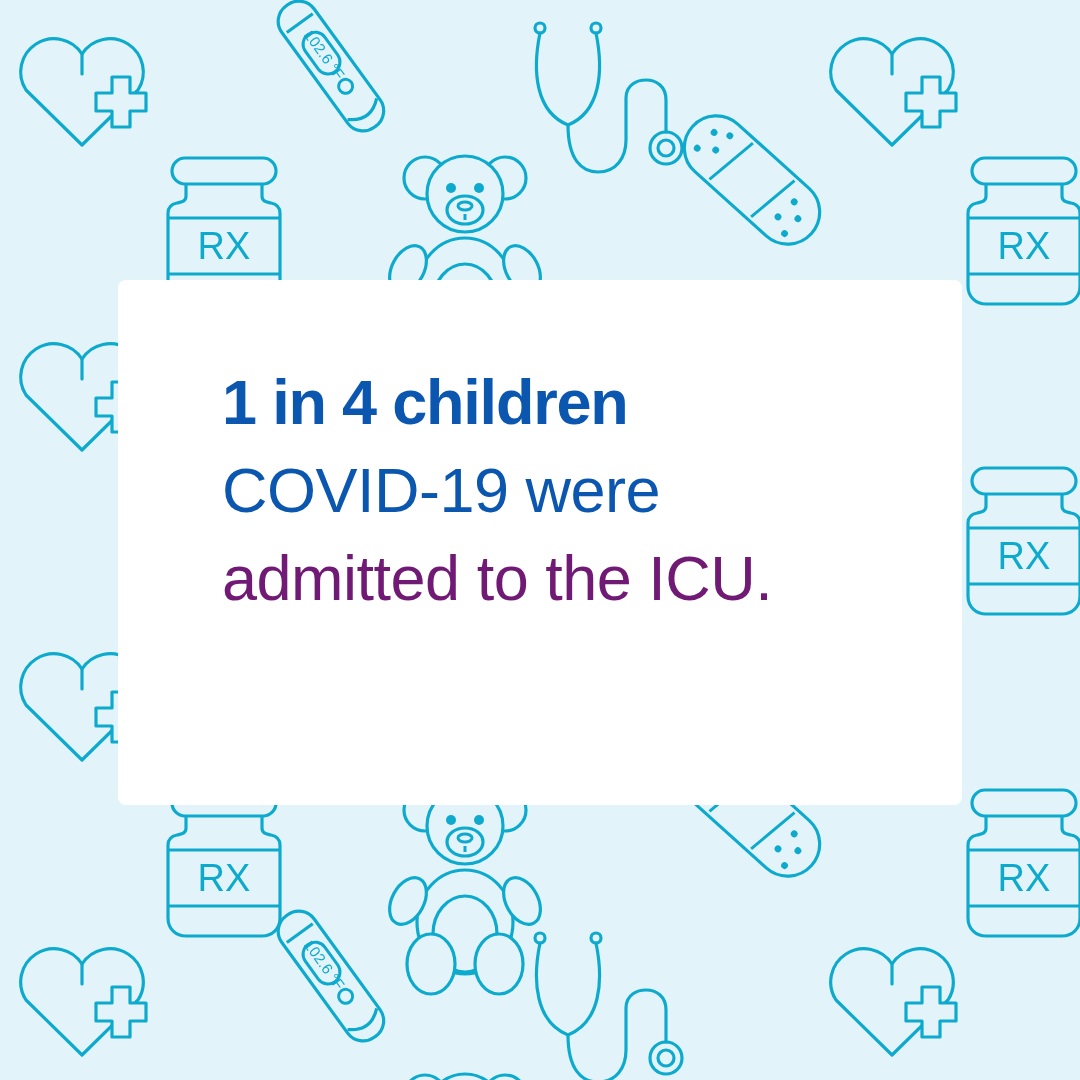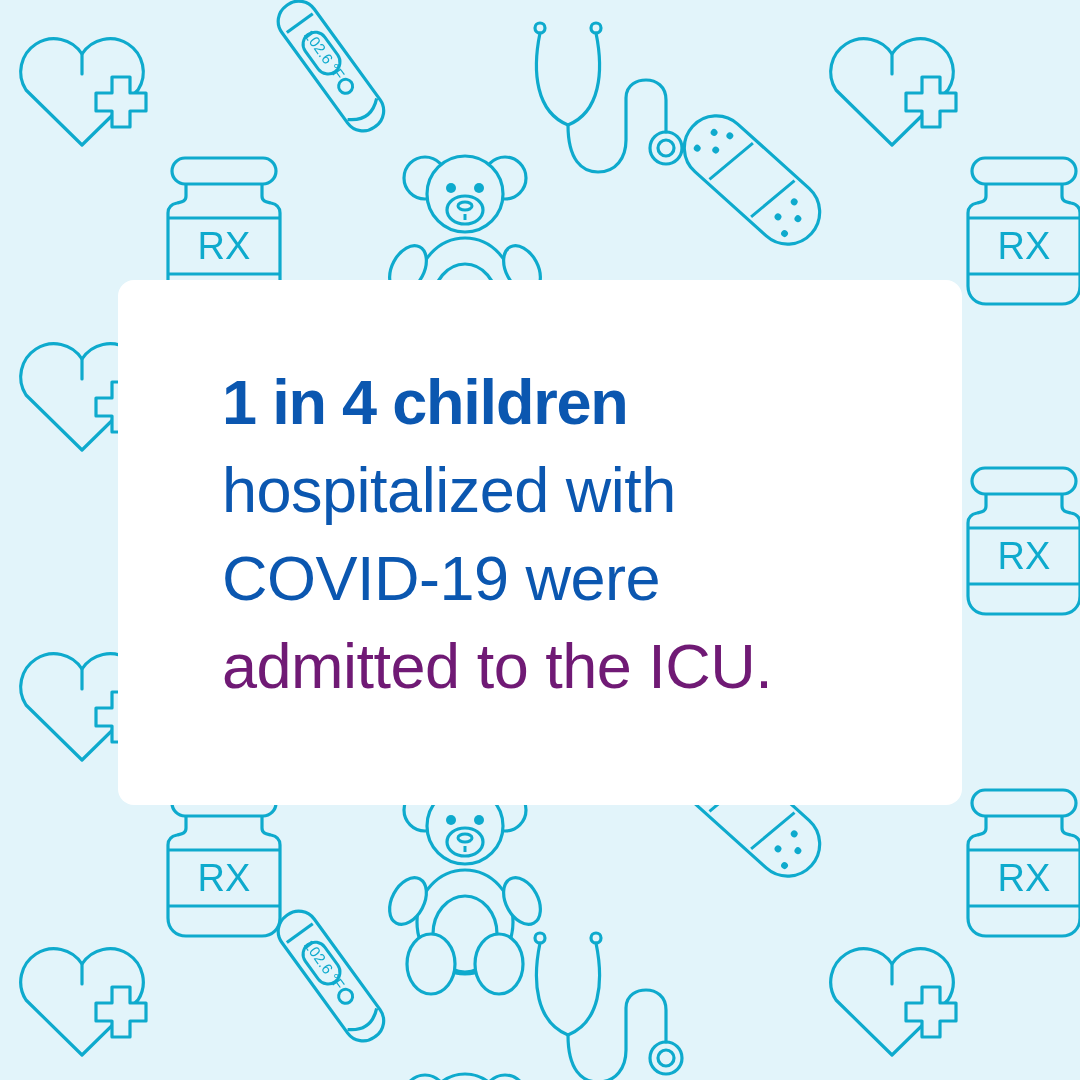--- a/index.html
+++ b/index.html
@@ -35,21 +35,21 @@
   }
 
   
   #message-card {
     position: absolute;
     left: 118px;
     top: 280px;
     width: 844px;
     height: 525px;
     background: #ffffff;
-    border-radius: 16px;
+    border-radius: 8px;
     box-sizing: border-box;
     padding: 78px 0 0 104px;
   }
 
   .stat-line {
     color: #0b57b0;
     font-family: "Liberation Sans", sans-serif;
     font-size: 63px;
     line-height: 88px;
     letter-spacing: -0.5px;
@@ -164,18 +164,17 @@
       <use href="#ico-thermo" x="268" y="902"></use>
       <use href="#ico-steth" x="530" y="930"></use>
       <use href="#ico-heart" x="828" y="940"></use>
 
       <use href="#ico-bear" x="398" y="1068"></use>
     </svg>
   </div>
 
   <div id="message-card" style="background: rgb(255, 255, 255);">
     <div class="stat-line lead" style="color: rgb(11, 87, 176);">1 in 4 children</div>
-    <div class="stat-line body" style="color: rgb(11, 87, 176);">hospitalized with</div>
     <div class="stat-line body" style="color: rgb(11, 87, 176);">COVID-19 were</div>
     <div class="stat-line body" style="color: #701a75;">admitted to the ICU.</div>
   </div>
 
 </div>
 
 </body></html>

